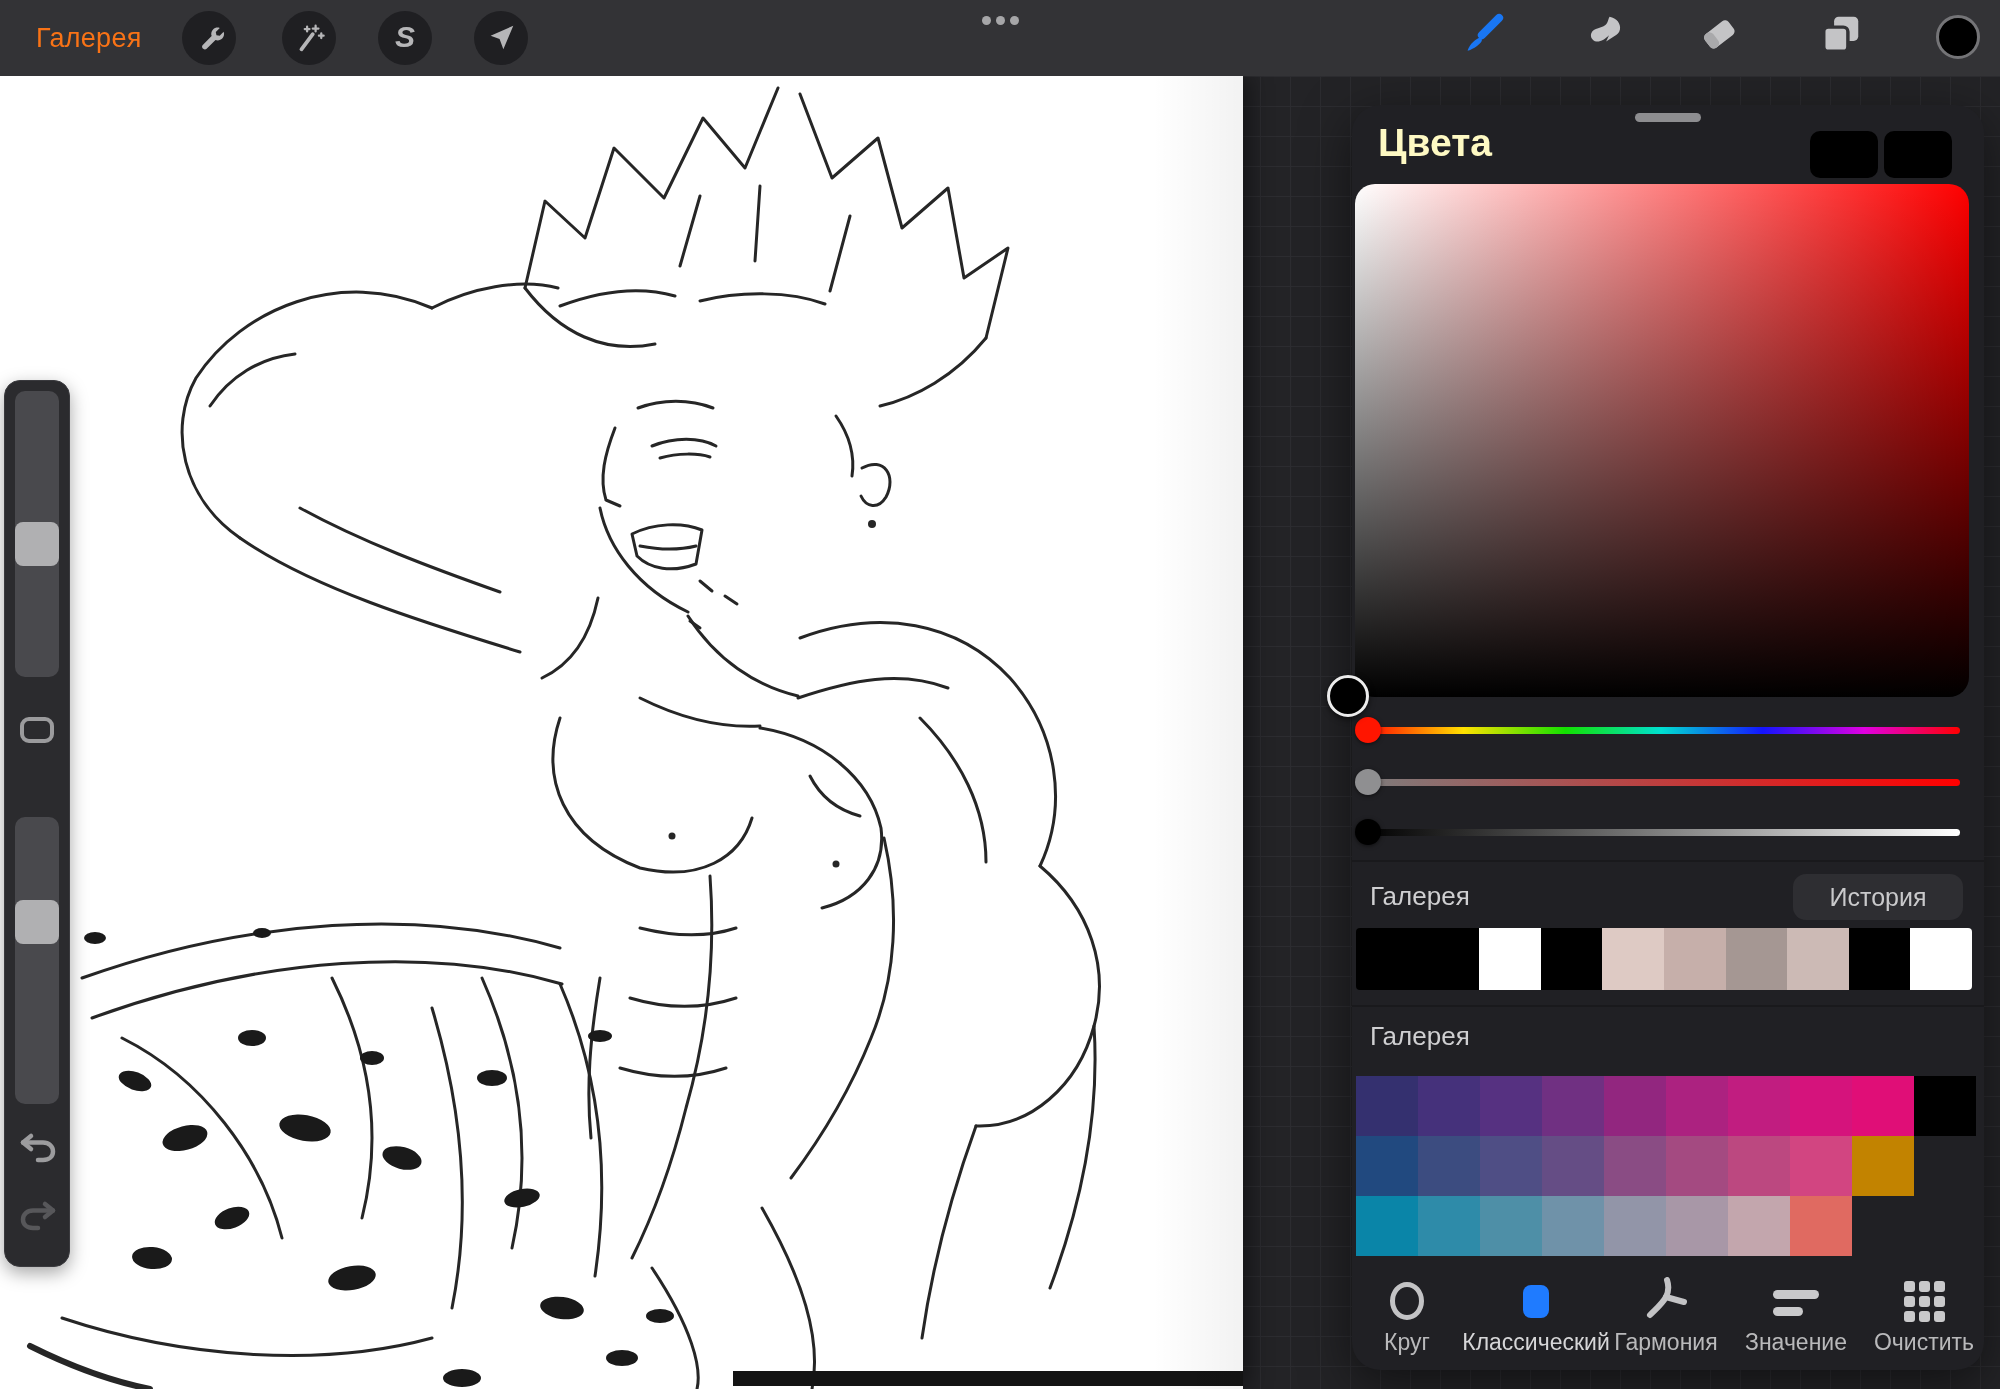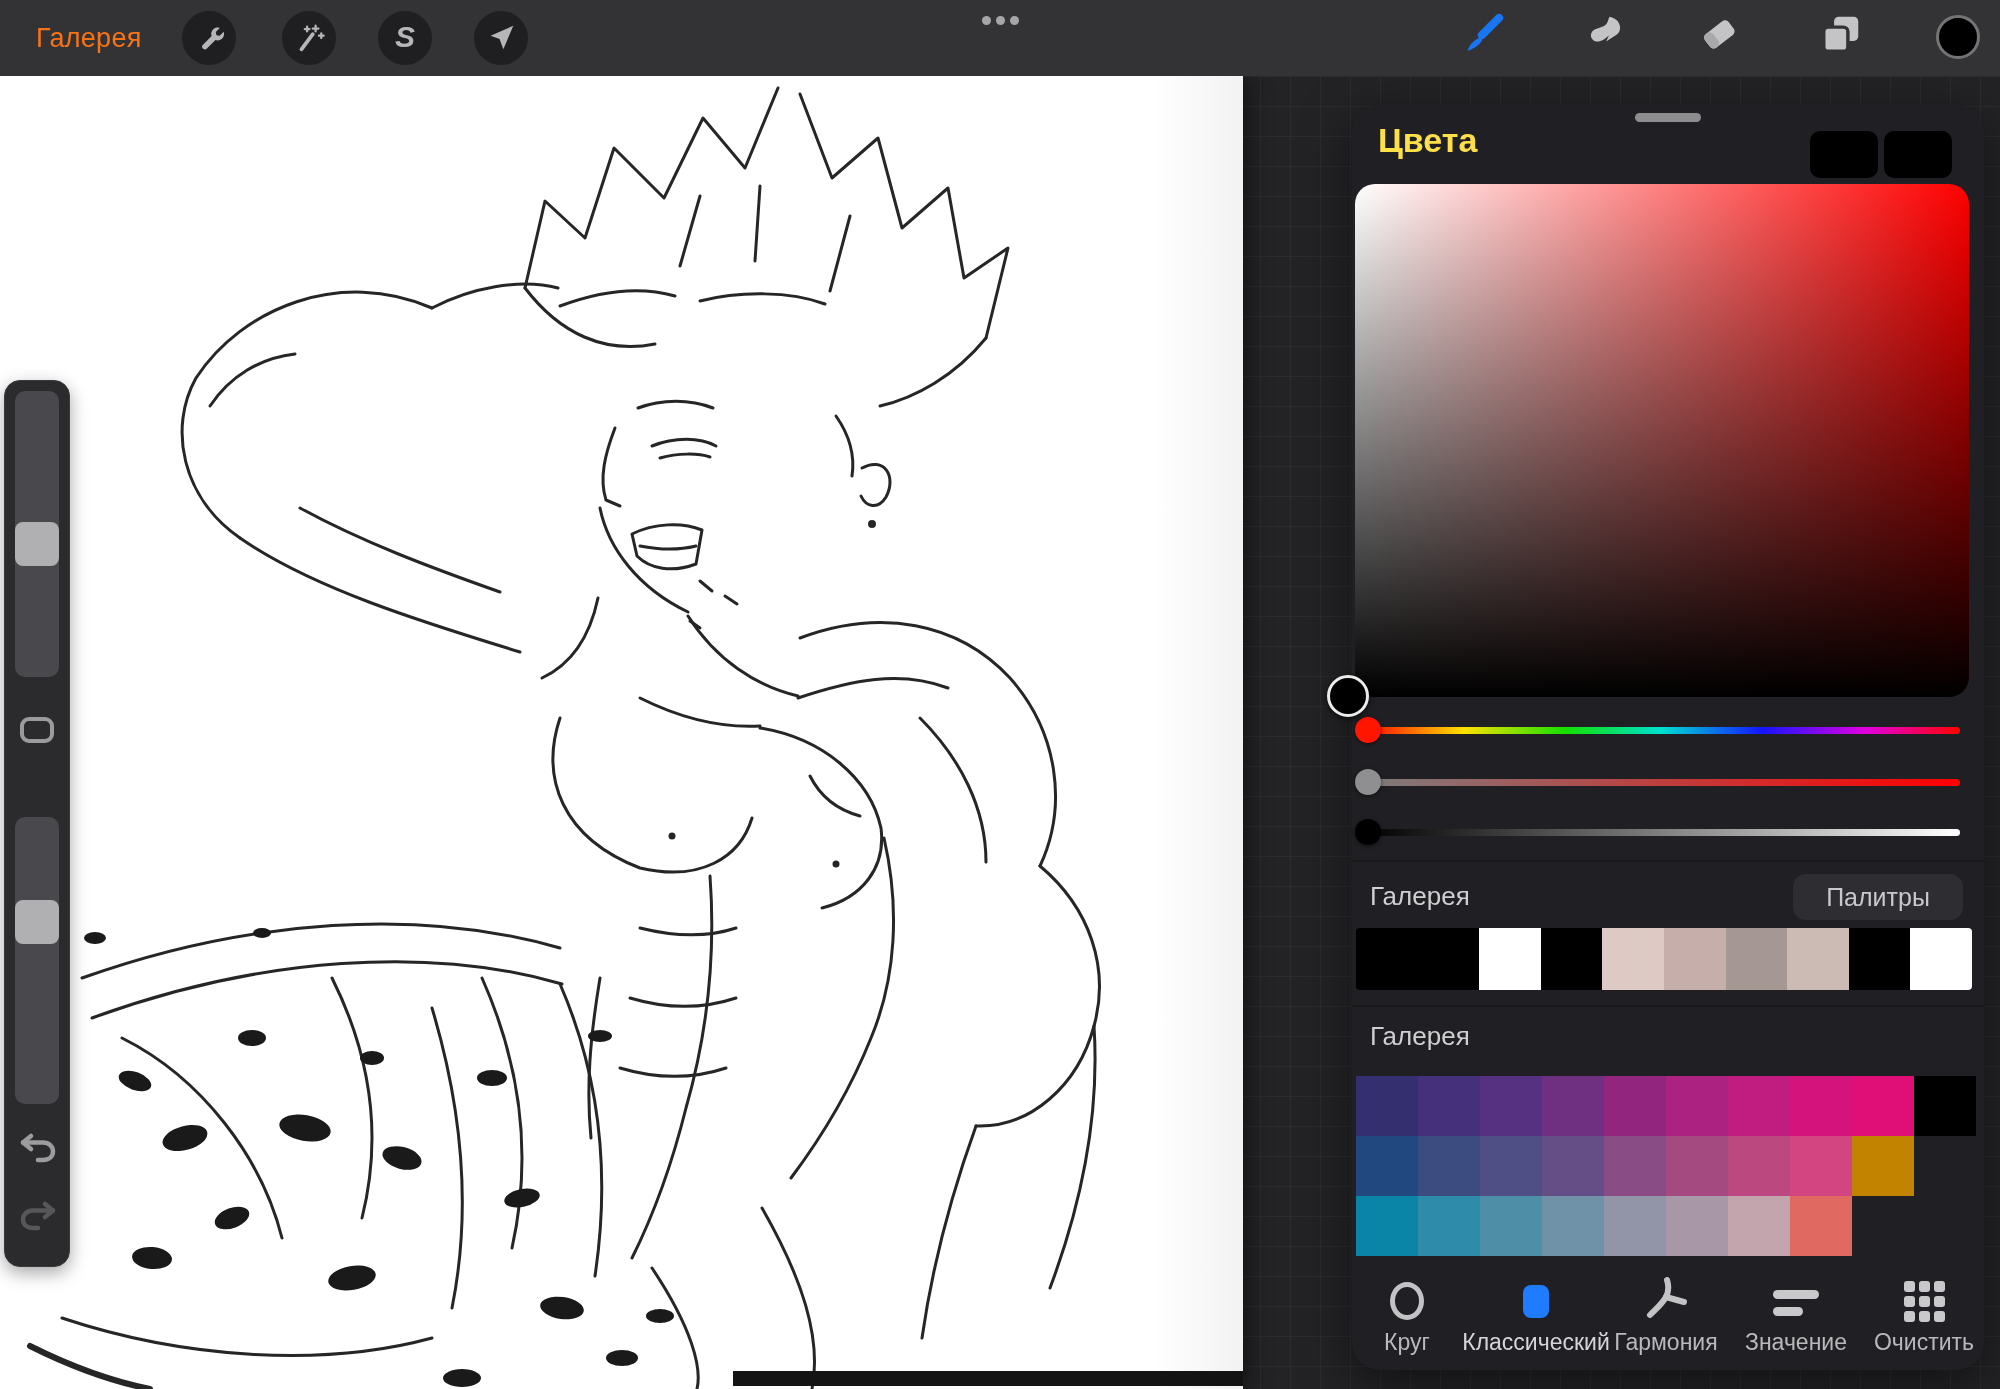--- a/index.html
+++ b/index.html
@@ -36,21 +36,21 @@
            box-shadow:0 6px 18px rgba(0,0,0,.35);}
   .vtrack{position:absolute;left:10px;width:44px;background:#49494d;border-radius:10px;}
   .vtrack .vhandle{position:absolute;left:0;width:44px;height:44px;background:#b0b0b2;border-radius:8px;}
   .modify-btn{position:absolute;left:15px;top:336px;width:34px;height:26px;border:4px solid #9b9b9d;
               border-radius:9px;box-sizing:border-box;background:transparent;}
   .histbtn{position:absolute;left:14px;width:38px;height:34px;display:flex;align-items:center;justify-content:center;}
   
   .panel{position:absolute;left:1352px;top:105px;width:632px;height:1265px;background:#202024;
          border-radius:28px;z-index:25;box-shadow:0 14px 50px rgba(0,0,0,.5);}
   .drag-handle{position:absolute;left:283px;top:8px;width:66px;height:9px;border-radius:5px;background:#8d8d90;}
-  .panel-title{position:absolute;left:26px;top:16px;font-size:34px;font-weight:bold;color:#fde047;}
+  .panel-title{position:absolute;left:26px;top:16px;font-size:39px;font-weight:bold;color:#fef9c3;}
   .pairswatch{position:absolute;top:26px;width:68px;height:47px;border-radius:10px;background:#000;}
   .sat-square{position:absolute;left:3px;top:79px;width:614px;height:513px;border-radius:20px;
       background:linear-gradient(to bottom,rgba(0,0,0,0) 0%,rgba(0,0,0,1) 100%),
                  linear-gradient(to right,#ffffff 0%,#ff0000 100%);}
   .sel-circle{position:absolute;left:1327px;top:675px;width:42px;height:42px;border-radius:50%;
       background:#000;border:3px solid #ececec;box-sizing:border-box;z-index:28;
       box-shadow:0 2px 6px rgba(0,0,0,.6);}
   .slider{position:absolute;left:10px;width:598px;height:7px;border-radius:4px;}
   .slider.hue{background:linear-gradient(90deg,#ff0000 0%,#ffe100 17%,#13e000 34%,#00e0d0 50%,#1414ff 67%,#e000e0 84%,#ff0000 100%);}
   .slider.sat{background:linear-gradient(90deg,#7d7d7d 0%,#ff0000 100%);}
@@ -286,21 +286,21 @@
     <div class="slider hue" style="top:622px"></div>
     <div class="knob" id="hue-knob" style="left: 3px; top: 612px; background: rgb(255, 21, 0);"></div>
     <div class="slider sat" style="top:674px"></div>
     <div class="knob" id="sat-knob" style="left: 3px; top: 664px; background: rgb(143, 143, 145);"></div>
     <div class="slider bri" style="top:724px"></div>
     <div class="knob" id="bri-knob" style="left: 3px; top: 714px; background: rgb(0, 0, 0);"></div>
 
     <div class="sep" style="top:755px"></div>
     <div class="sect-label" style="top:776px">Галерея</div>
     <div class="clear-btn">
-      <span>Палитры</span>
+      <span>История</span>
     </div>
     <div class="history-row" id="history-swatches">
         <div class="sw" style="background: rgb(0, 0, 0);"></div>
         <div class="sw" style="background: rgb(0, 0, 0);"></div>
         <div class="sw" style="background: rgb(255, 255, 255);"></div>
         <div class="sw" style="background: rgb(0, 0, 0);"></div>
         <div class="sw" style="background: rgb(222, 202, 196);"></div>
         <div class="sw" style="background: rgb(198, 175, 170);"></div>
         <div class="sw" style="background: rgb(165, 151, 147);"></div>
         <div class="sw" style="background: rgb(204, 186, 181);"></div>

